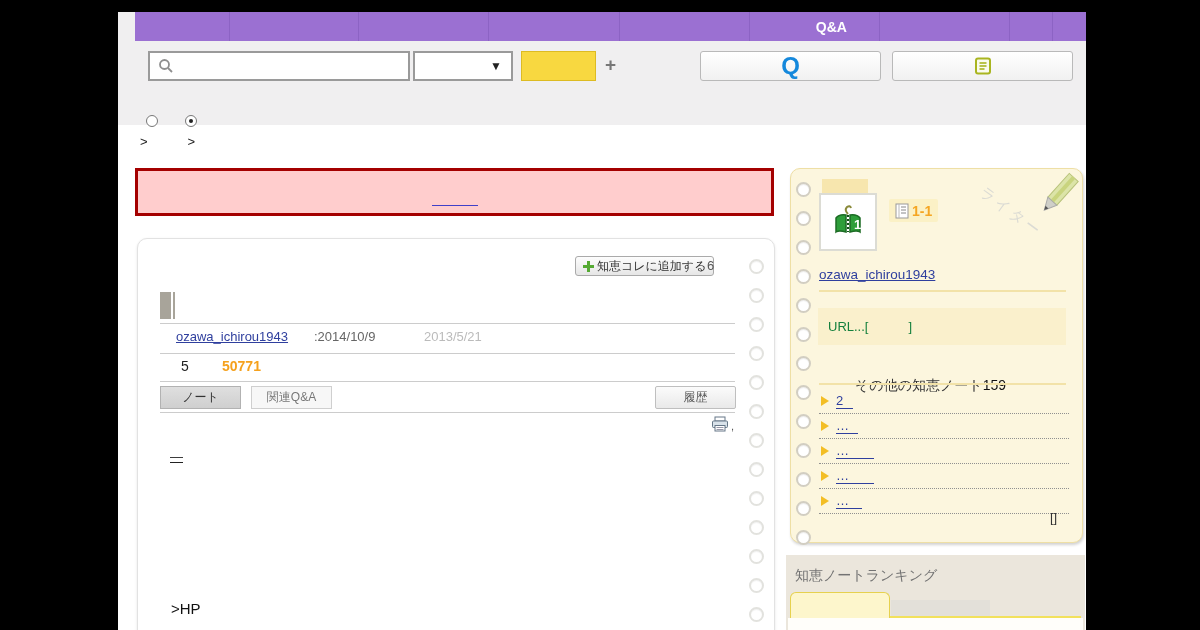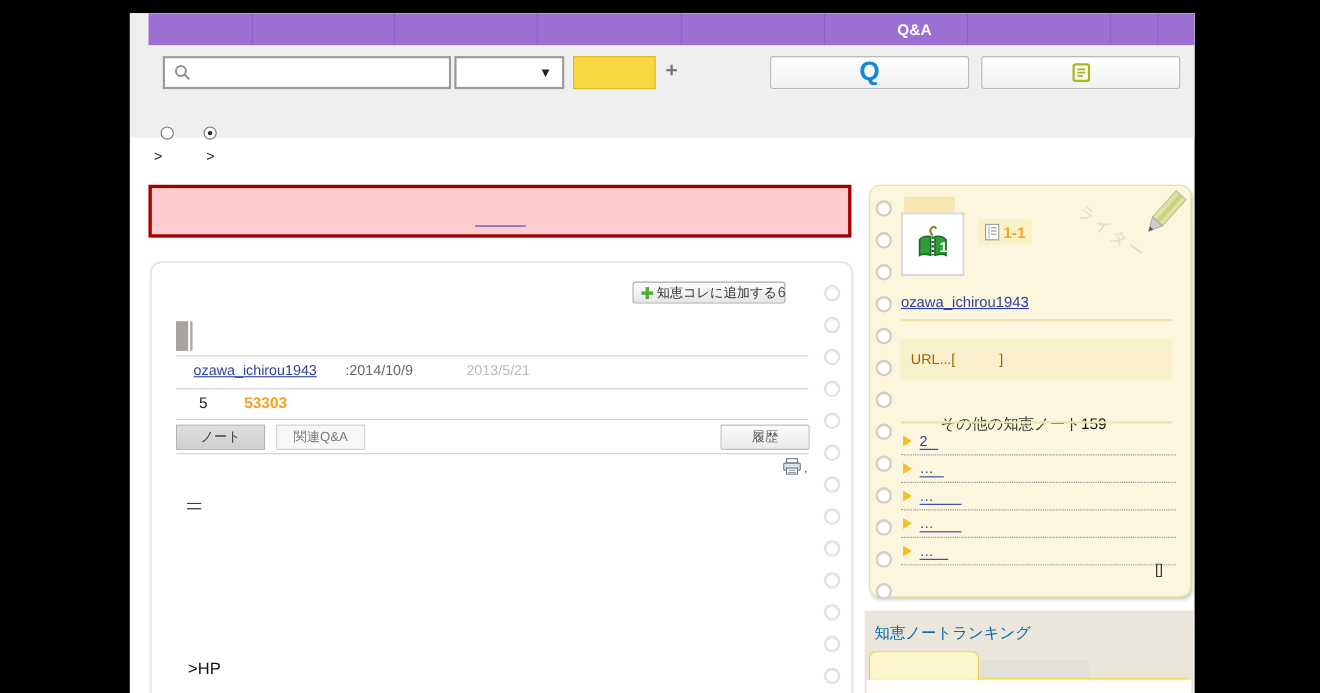--- a/index.html
+++ b/index.html
@@ -92,21 +92,21 @@
   .grade-badge { position:absolute; left:98px; top:30px; height:23px; padding:0 6px;
                  background:#FBF1C6; border-radius:2px; display:flex; align-items:center; gap:3px; }
   .grade-badge b { color:#F5A623; font-size:14px; }
   .watermark { position:absolute; left:196px; top:14px; color:#DBDBD4; font-size:15px;
                letter-spacing:3px; transform:rotate(36deg); transform-origin:left top; }
   .pencil { position:absolute; left:242px; top:0px; }
   .side-author { position:absolute; left:28px; top:98px; font-size:13.5px; color:#2F3F9E;
                  text-decoration:underline; }
   .yline { position:absolute; left:28px; width:247px; height:2px; background:#F2E2A8; }
   .url-box { position:absolute; left:27px; top:139px; width:248px; height:37px; background:#FAF0CC;
-             display:flex; align-items:center; padding-left:10px; font-size:13px; color:#a16207; }
+             display:flex; align-items:center; padding-left:10px; font-size:13px; color:#15803d; }
   .url-gap { display:inline-block; width:40px; }
   .other-head { position:absolute; left:28px; top:208px; width:247px; display:flex;
                 justify-content:center; padding-right:24px; }
   .other-title { font-size:14px; color:#333; }
   .other-count { font-size:14px; color:#111; }
   .side-list { position:absolute; left:28px; top:220px; width:250px; }
   .side-item { height:25px; display:flex; align-items:center; border-bottom:1px dotted #909090;
                cursor:pointer; }
   .tri { width:0; height:0; border-left:8px solid #F3BE25; border-top:5px solid transparent;
          border-bottom:5px solid transparent; margin:0 7px 0 2px; }
@@ -114,21 +114,21 @@
                  border-bottom:1px solid #2F3F9E; display:inline-block; text-align:left; }
   .side-item:nth-child(1) a { min-width:17px; }
   .side-item:nth-child(2) a { min-width:22px; }
   .side-item:nth-child(3) a { min-width:38px; }
   .side-item:nth-child(4) a { min-width:38px; }
   .side-item:nth-child(5) a { min-width:26px; }
   .brackets { position:absolute; left:259px; top:341px; font-size:13px; color:#333; }
 
   
   .ranking { position:absolute; left:668px; top:543px; width:299px; height:87px; background:#EBE6DC; }
-  .ranking-title { position:absolute; left:9px; top:12px; font-size:14px; color:#0369a1; }
+  .ranking-title { position:absolute; left:9px; top:12px; font-size:14px; color:#737373; }
   .rank-tab-active { position:absolute; left:4px; top:37px; width:100px; height:26px;
         background:#FDF6CC; border:1px solid #E6D14E; border-bottom:none;
         border-radius:6px 6px 0 0; z-index:2; cursor:pointer; }
   .rank-tab-inactive { position:absolute; left:105px; top:45px; width:99px; height:16px;
         background:#E3E0D9; cursor:pointer; }
   .rank-yline { position:absolute; left:4px; top:61px; width:291px; height:2px; background:#F2E15C; }
   .rank-body { position:absolute; left:2px; top:63px; width:295px; height:24px; background:#FFFEFA; }
 </style>
 </head>
 <body>
@@ -214,21 +214,21 @@
     <div class="hr" style="top:84px"></div>
 
     <div class="author-row">
       <a href="#" class="author-link">ozawa_ichirou1943</a>
       <span class="date-created">:2014/10/9</span>
       <span class="date-other">2013/5/21</span>
     </div>
     <div class="hr" style="top:114px"></div>
 
     <span class="stat-left">5</span>
-    <span class="view-count">53303</span>
+    <span class="view-count">50771</span>
     <div class="hr" style="top:142px"></div>
 
     <div class="tab tab-note">ノート</div>
     <div class="tab tab-related">関連Q&amp;A</div>
     <div class="tab history-btn">履歴</div>
     <div class="hr" style="top:173px"></div>
 
     <div class="print-wrap">
       <svg width="18" height="16" viewBox="0 0 18 16">
         <rect x="4" y="1" width="10" height="4" fill="#fff" stroke="#667788" stroke-width="1"></rect>

